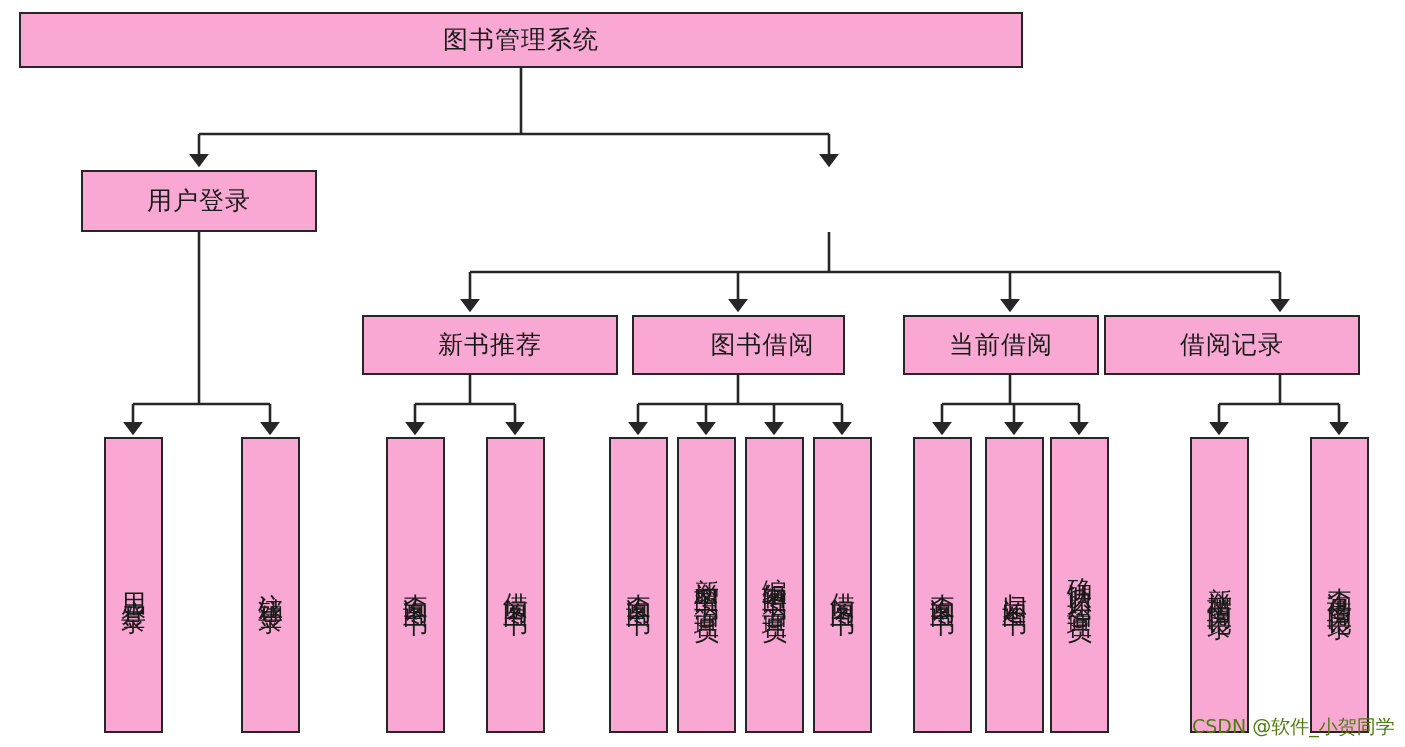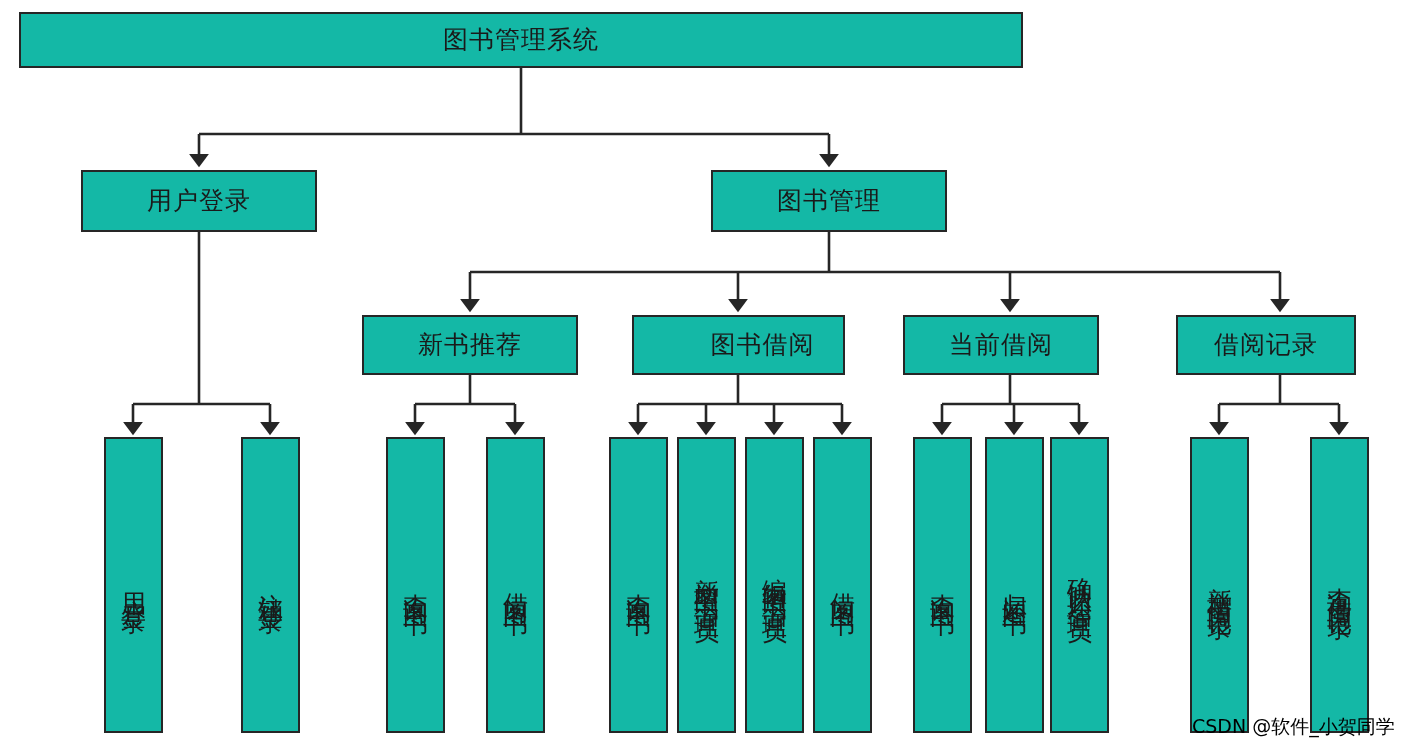--- a/index.html
+++ b/index.html
@@ -21,21 +21,21 @@
   svg.layer {
     position: absolute;
     left: 0;
     top: 0;
     width: 1405px;
     height: 747px;
   }
   .node-box {
     position: absolute;
     box-sizing: border-box;
-    background: #14b8a6;
+    background: #f9a8d4;
     border: 2.5px solid #262626;
     display: flex;
     align-items: center;
     justify-content: center;
     overflow: hidden;
   }
   .node-box .label {
     color: #1a1a1a;
     font-size: 25px;
     line-height: 1.1;
@@ -51,21 +51,21 @@
     writing-mode: vertical-rl;
     text-orientation: upright;
     font-size: 25px;
     letter-spacing: 6px;
     line-height: 1;
     white-space: nowrap;
     text-align: center;
   }
   .watermark {
     position: absolute;
-    color: #000000;
+    color: #4d7c0f;
     font-size: 19px;
     white-space: nowrap;
     user-select: none;
   }
 </style>
 </head>
 <body>
 
 <div id="diagram-root">
 
@@ -119,34 +119,31 @@
     </g>
   </svg>
 
   <div class="node-box" id="node-root" style="left: 19px; top: 12px; width: 1004px; height: 56px;">
     <span class="label">图书管理系统</span>
   </div>
 
   <div class="node-box" id="node-l2-0" style="left: 81px; top: 170px; width: 236px; height: 62px;">
     <span class="label">用户登录</span>
   </div>
-  <div class="node-box" id="node-l2-1" style="left: 711px; top: 170px; width: 236px; height: 62px;">
-    <span class="label">图书管理</span>
-  </div>
 
-  <div class="node-box" id="node-l3-0" style="left: 362px; top: 315px; width: 216px; height: 60px; text-align: center;">
+  <div class="node-box" id="node-l3-0" style="left: 362px; top: 315px; width: 256px; height: 60px; text-align: center;">
     <span class="label">新书推荐</span>
   </div>
   <div class="node-box" id="node-l3-1" style="left: 632px; top: 315px; width: 213px; height: 60px; padding-left: 48px;">
     <span class="label">图书借阅</span>
   </div>
   <div class="node-box" id="node-l3-2" style="left: 903px; top: 315px; width: 196px; height: 60px;">
     <span class="label">当前借阅</span>
   </div>
-  <div class="node-box" id="node-l3-3" style="left: 1176px; top: 315px; width: 180px; height: 60px;">
+  <div class="node-box" id="node-l3-3" style="left: 1104px; top: 315px; width: 256px; height: 60px;">
     <span class="label">借阅记录</span>
   </div>
 
   <div class="node-box vertical" id="node-leaf-0" style="left: 104px; top: 437px; width: 59px; height: 296px;">
     <span class="label">用户登录</span>
   </div>
   <div class="node-box vertical" id="node-leaf-1" style="left: 241px; top: 437px; width: 59px; height: 296px;">
     <span class="label">注销登录</span>
   </div>
   <div class="node-box vertical" id="node-leaf-2" style="left: 386px; top: 437px; width: 59px; height: 296px;">

